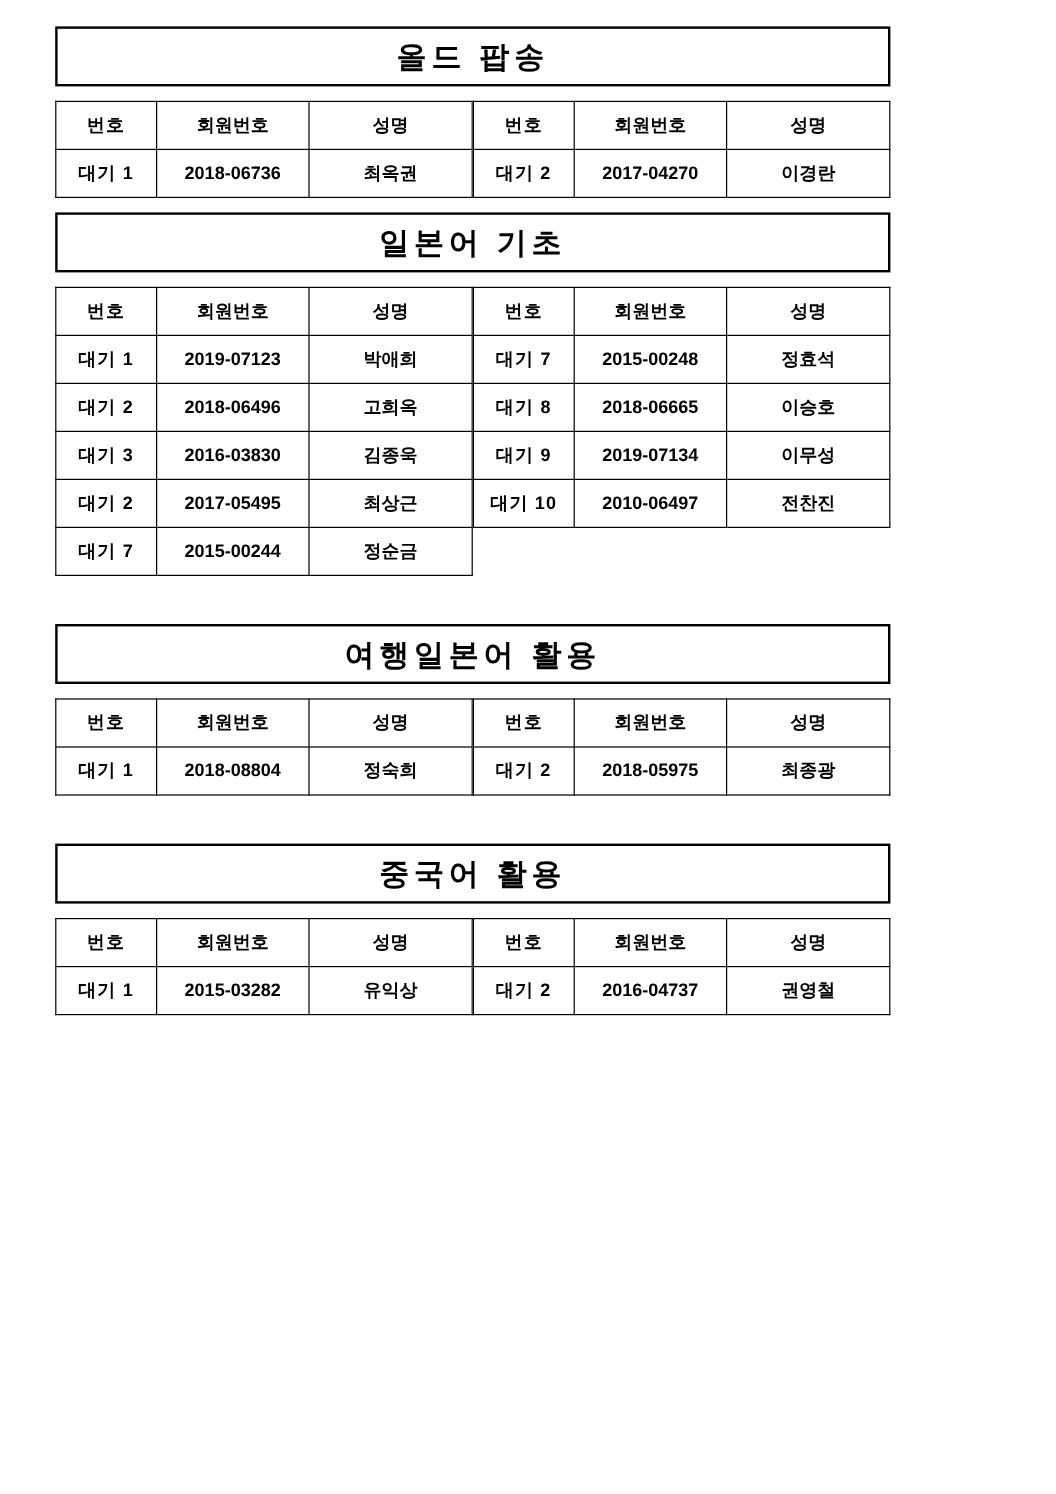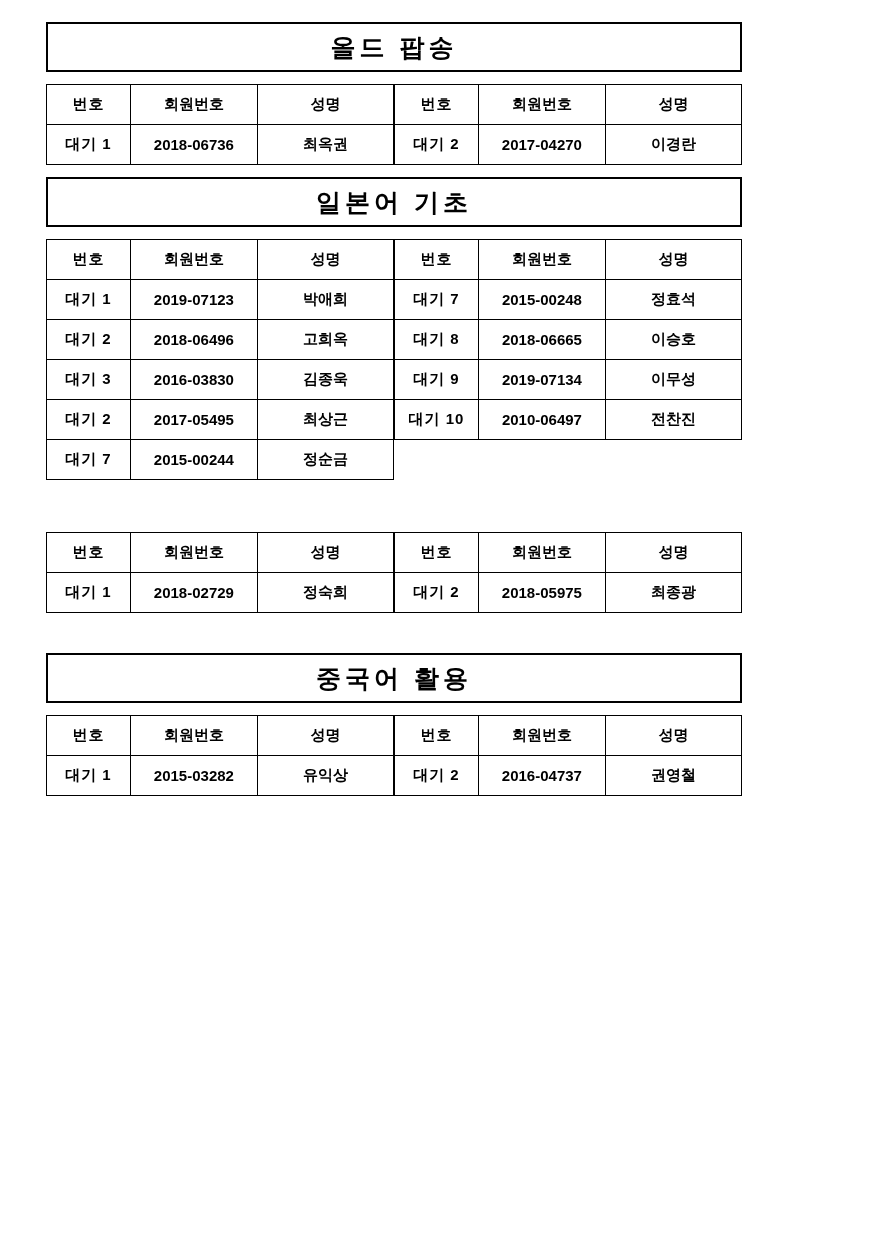--- a/index.html
+++ b/index.html
@@ -184,34 +184,35 @@
                 <td class="col-no">대기 10</td>
                 <td class="col-id">2010-06497</td>
                 <td class="col-name">전찬진</td>
               </tr>
             </tbody>
           </table>
         </div>
         <div class="spacer-lg"></div>
       </div>
       <div class="section">
-        <div class="spacer-sm"></div>
-        <div class="tables-row">
-          <table class="waitlist">
-            <thead>
-              <tr>
-                <th class="col-no">번호</th>
-                <th class="col-id">회원번호</th>
-                <th class="col-name">성명</th>
-              </tr>
-            </thead>
-            <tbody>
-              <tr>
-                <td class="col-no">대기 1</td>
-                <td class="col-id">2018-02729</td>
+        <div class="section-title">여행일본어 활용</div>
+        <div class="spacer-sm"></div>
+        <div class="tables-row">
+          <table class="waitlist">
+            <thead>
+              <tr>
+                <th class="col-no">번호</th>
+                <th class="col-id">회원번호</th>
+                <th class="col-name">성명</th>
+              </tr>
+            </thead>
+            <tbody>
+              <tr>
+                <td class="col-no">대기 1</td>
+                <td class="col-id">2018-08804</td>
                 <td class="col-name">정숙희</td>
               </tr>
             </tbody>
           </table>
           <table class="waitlist">
             <thead>
               <tr>
                 <th class="col-no">번호</th>
                 <th class="col-id">회원번호</th>
                 <th class="col-name">성명</th>

